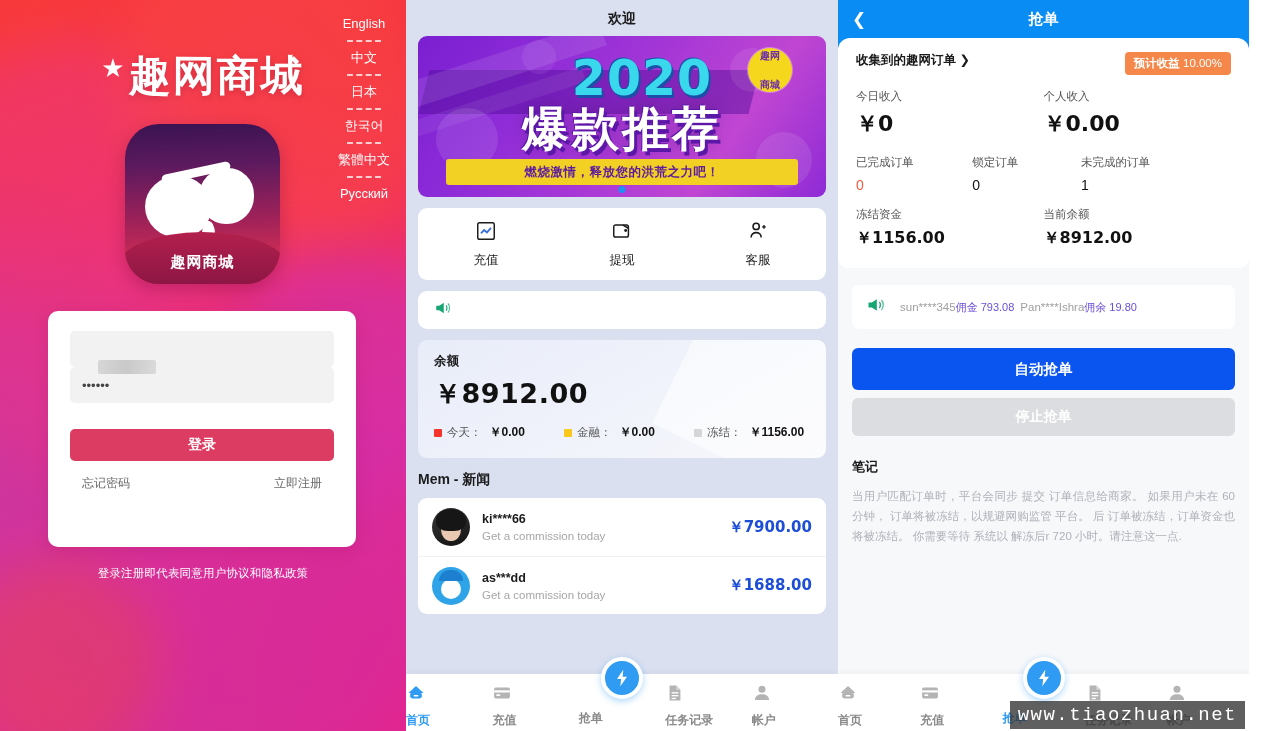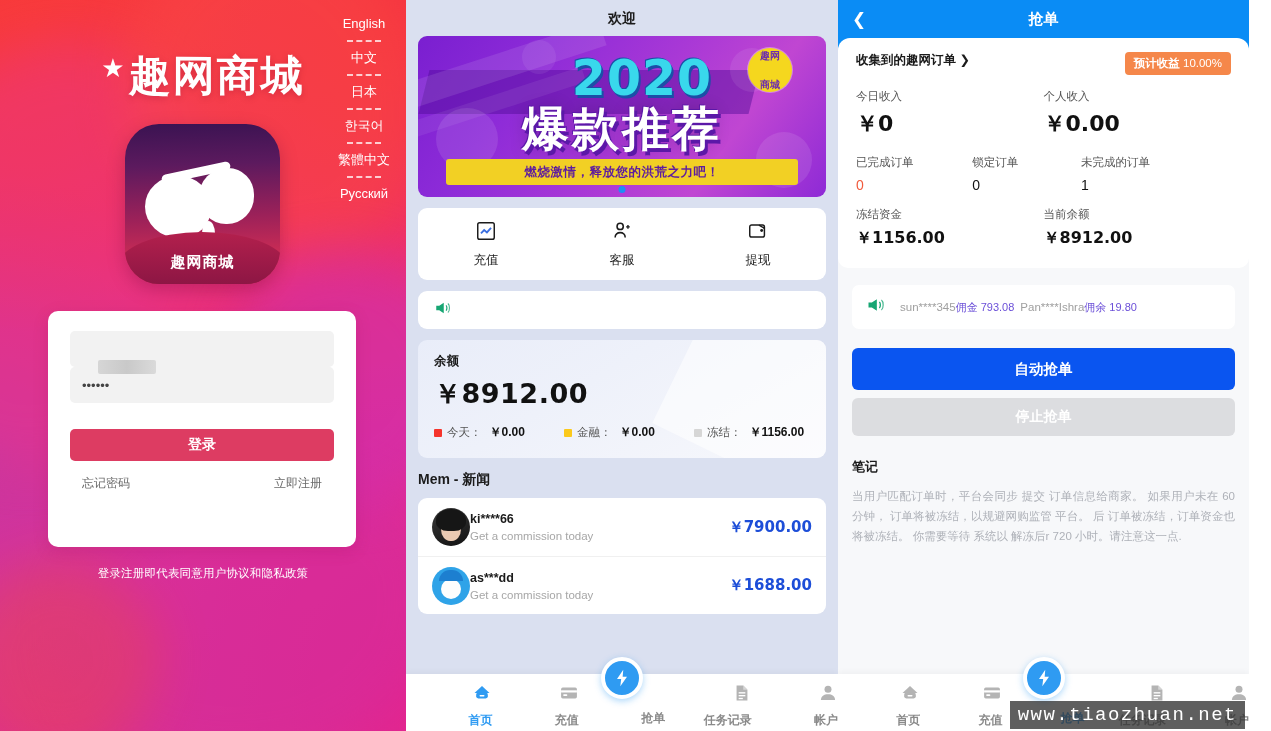--- a/index.html
+++ b/index.html
@@ -151,21 +151,21 @@
   .bal-amount { position:relative; font-size: 27px; font-weight: 700; color: #111; margin-top: 6px; letter-spacing: .5px; font-family:"DejaVu Sans", sans-serif; }
   .bal-row { position:relative; display: flex; align-items: center; margin-top: 12px; font-size: 11.5px; color: #555; }
   .bal-cell { display: flex; align-items: center; gap: 5px; }
   .bal-cell.c1 { width: 130px; }
   .bal-cell.c2 { width: 130px; }
   .sq { width: 8px; height: 8px; border-radius: 1px; display:inline-block; }
   .bal-val { font-weight: 700; color: #111; font-size: 12px; margin-left: 3px; }
 
   .mem-title { margin-top: 13px; font-size: 14px; font-weight: 700; color: #1b1b1b; }
   .mem-list { margin-top: 9px; border-radius: 9px; background: #fff; overflow: hidden; }
-  .mem-row { height: 58px; display: flex; align-items: center; padding: 0 14px; }
+  .mem-row { height: 58px; display: flex; align-items: center; padding: 0 14px; gap: 12px; }
   .mem-row + .mem-row { border-top: 1px solid #f0f0f0; }
   .avatar { width: 38px; height: 38px; border-radius: 50%; overflow: hidden; flex: none; position: relative; }
   .av1 { background: linear-gradient(160deg,#3a3a3a,#121212); }
   .av1::before { content:''; position:absolute; left: 9px; top: 7px; width: 20px; height: 26px; background: #e9c9b2; border-radius: 50% 50% 45% 45%; }
   .av1::after { content:''; position:absolute; left: 4px; top: 1px; width: 30px; height: 22px; background: #161616; border-radius: 50% 50% 40% 40%; }
   .av2 { background: #2fa3e8; }
   .av2::before { content:''; position:absolute; left: 9px; top: 12px; width: 20px; height: 20px; background: #fdfdfd; border-radius: 50%; }
   .av2::after { content:''; position:absolute; left: 7px; top: 3px; width: 24px; height: 11px; background: #1d7fd0; border-radius: 12px 12px 0 0; }
   .mem-info { flex: 1; display: flex; flex-direction: column; gap: 4px; }
   .mem-name { font-size: 12.5px; font-weight: 700; color: #1b1b1b; }
@@ -228,21 +228,21 @@
   .notes { position: absolute; left: 14px; right: 14px; top: 458px; }
   .notes-title { font-size: 13px; font-weight: 700; color: #1b1b1b; }
   .notes-body { margin-top: 10px; font-size: 11.5px; line-height: 20px; color: #aeb1b8; text-align: justify; }
 
   
   .tabbar {
     position: absolute; left: 0; right: 0; bottom: 0; height: 57px;
     background: #ffffff; display: flex; align-items: center; z-index: 20;
     box-shadow: 0 -2px 6px rgba(0,0,0,.04);
   }
-  .tab { flex: 1; display: flex; flex-direction: column; align-items: flex-end; gap: 5px; cursor: pointer; padding-top: 7px; }
+  .tab { flex: 1; display: flex; flex-direction: column; align-items: flex-start; gap: 5px; cursor: pointer; padding-top: 7px; }
   .tab-label { font-size: 12px; font-weight: 700; color: #8a8a8a; }
   .tab.active .tab-label { color: #2f9bf2; }
   .tab.center { position: relative; }
   .fab {
     position: absolute; top: -22px; left: 50%; transform: translateX(-50%);
     width: 42px; height: 42px; border-radius: 50%;
     background: #2f9bf2; border: 4px solid #ffffff;
     display: flex; align-items: center; justify-content: center;
     box-shadow: 0 2px 7px rgba(47,155,242,.4);
   }
@@ -336,37 +336,37 @@
         <span>
           <svg width="22" height="22" viewBox="0 0 24 24" fill="none" stroke="#1b1b1b" stroke-width="1.6">
             <rect x="3" y="3" width="18" height="18" rx="2"></rect>
             <polyline points="6.5,14.5 10,11 13,13.5 17.5,8.5" stroke="#3b6fe0" stroke-width="2" fill="none"></polyline>
           </svg>
         </span>
         <span class="act-label">充值</span>
       </div>
       <div class="act">
         <span>
+          <svg width="22" height="22" viewBox="0 0 24 24" fill="none" stroke="#1b1b1b" stroke-width="1.6">
+            <path d="M3 7.5a2 2 0 0 1 2-2h12a2 2 0 0 1 2 2v9a2 2 0 0 1-2 2H5a2 2 0 0 1-2-2z"></path>
+            <path d="M13 5.5 L19 9"></path>
+            <circle cx="16" cy="11.5" r="1.6" fill="#1b1b1b" stroke="none"></circle>
+          </svg>
+        </span>
+        <span class="act-label">提现</span>
+      </div>
+      <div class="act">
+        <span>
           <svg width="22" height="22" viewBox="0 0 24 24" fill="none" stroke="#1b1b1b" stroke-width="1.7">
             <circle cx="10" cy="7" r="3.4"></circle>
             <path d="M4.5 19c0-3.2 2.5-5.2 5.5-5.2s5.5 2 5.5 5.2"></path>
             <path d="M18.5 5.5v4M16.5 7.5h4" stroke-width="1.5"></path>
           </svg>
         </span>
         <span class="act-label">客服</span>
-      </div>
-      <div class="act">
-        <span>
-          <svg width="22" height="22" viewBox="0 0 24 24" fill="none" stroke="#1b1b1b" stroke-width="1.6">
-            <path d="M3 7.5a2 2 0 0 1 2-2h12a2 2 0 0 1 2 2v9a2 2 0 0 1-2 2H5a2 2 0 0 1-2-2z"></path>
-            <path d="M13 5.5 L19 9"></path>
-            <circle cx="16" cy="11.5" r="1.6" fill="#1b1b1b" stroke="none"></circle>
-          </svg>
-        </span>
-        <span class="act-label">提现</span>
       </div>
     </div>
 
     <div class="card notice">
       <span>
         <svg width="18" height="18" viewBox="0 0 24 24" fill="#17a673">
           <path d="M3 9v6h4l6 4V5L7 9H3z"></path>
           <path d="M16 8.5c1.6 1.2 1.6 5.8 0 7" stroke="#17a673" stroke-width="1.6" fill="none"></path>
           <path d="M18.5 6c2.8 2 2.8 10 0 12" stroke="#17a673" stroke-width="1.4" fill="none" opacity=".8"></path>
         </svg>

